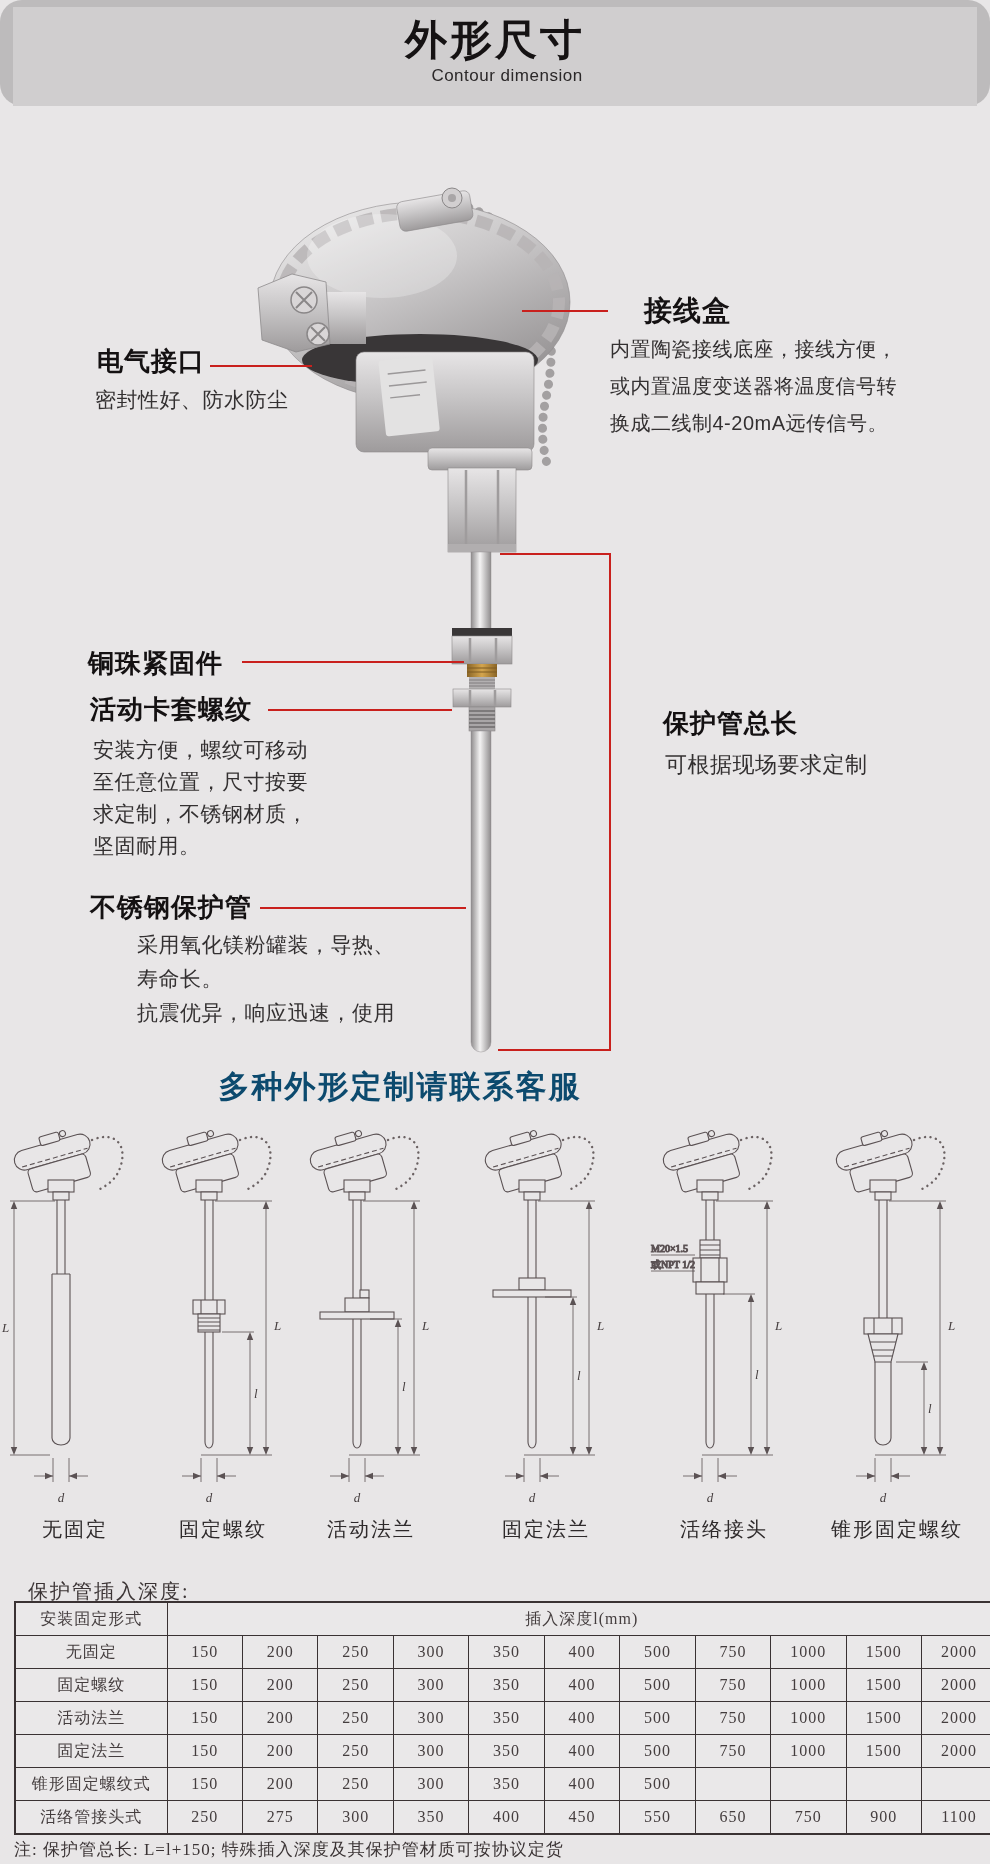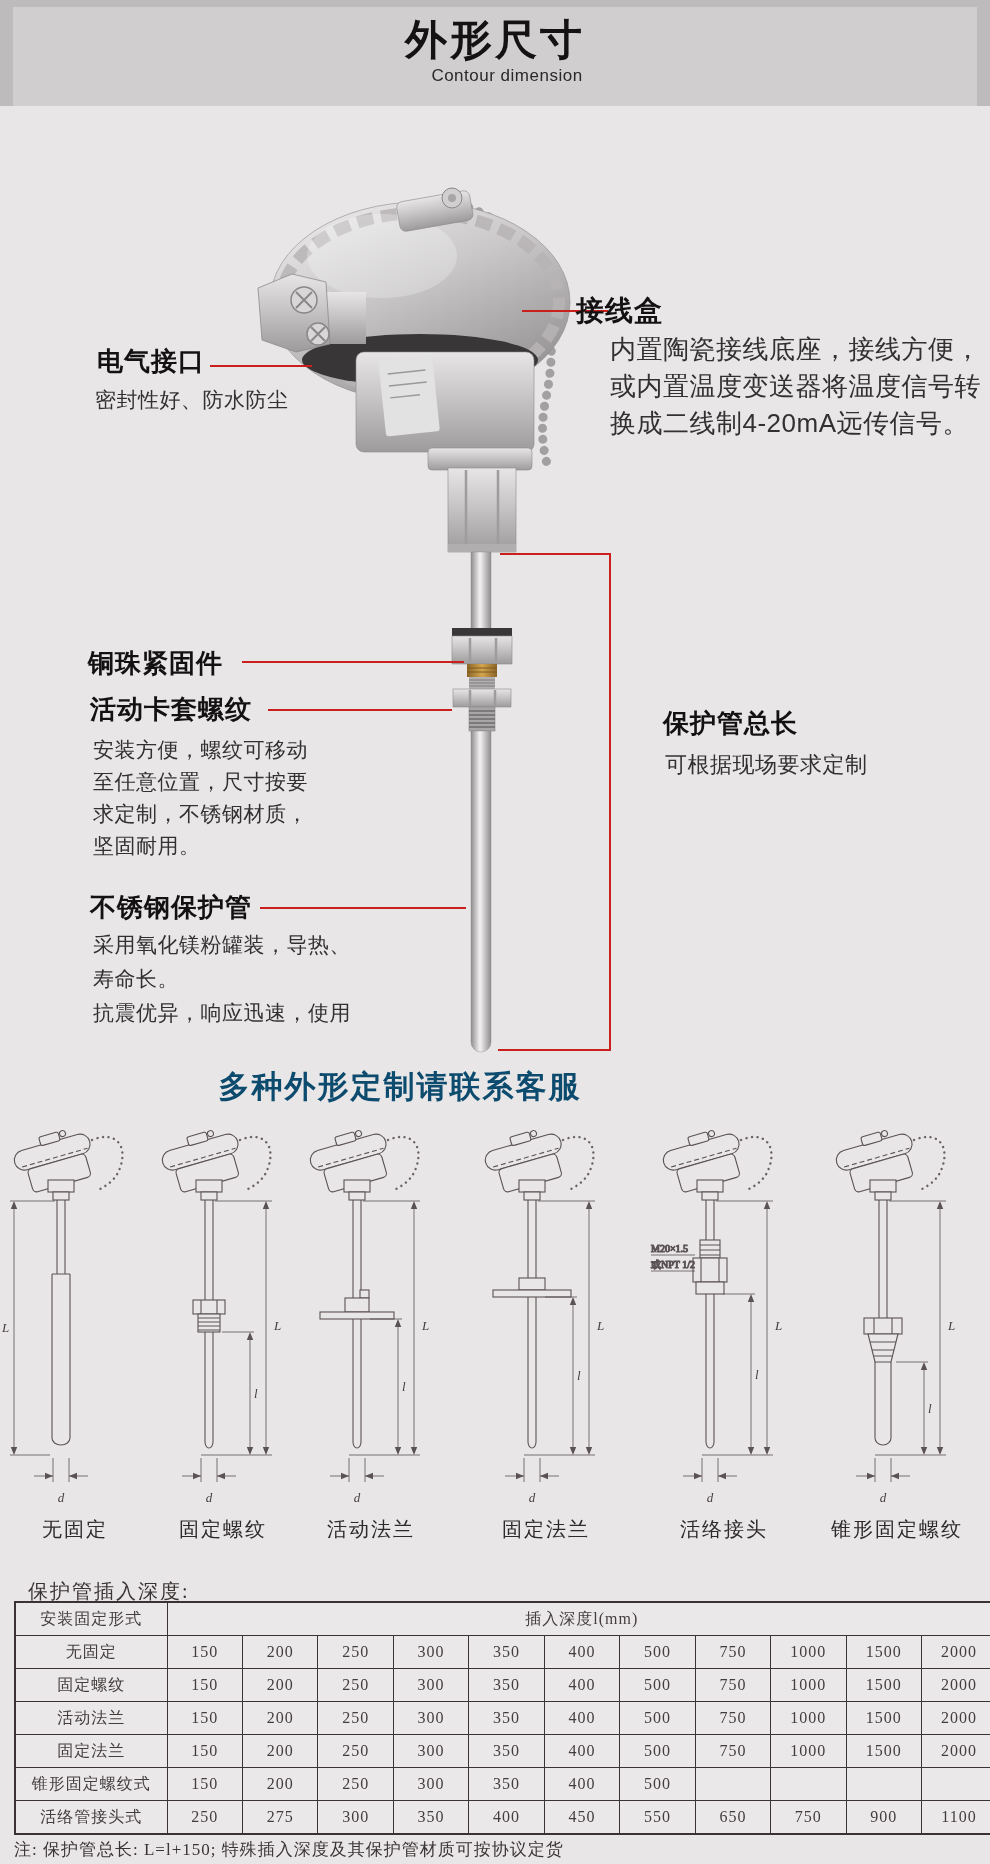--- a/index.html
+++ b/index.html
@@ -1,33 +1,33 @@
 <!DOCTYPE html>
 <html><head>
 <meta charset="utf-8">
 <style>
   html,body{margin:0;padding:0;background:#e8e6e7;}
   body{width:990px;height:1864px;position:relative;overflow:hidden;
        font-family:"Liberation Sans",sans-serif;-webkit-font-smoothing:antialiased;}
   .page{position:relative;width:990px;height:1864px;background:#e8e6e7;}
 
   
-  .header{position:absolute;top:0;left:0;width:990px;height:106px;background:#bdbbbc;}
+  .header{position:absolute;top:0;left:0;width:990px;height:106px;background:#bdbbbc;border-radius:22px;}
   .header-band{position:absolute;top:7px;left:13px;right:13px;bottom:0;background:#d0cecf;text-align:center;}
   .main-title{margin:0;padding-top:10px;font-size:42px;line-height:46px;font-weight:bold;
               color:#151213;letter-spacing:3px;}
   .sub-title{font-size:17px;color:#2b2829;margin-top:3px;letter-spacing:.5px;padding-left:24px;}
 
   
   .lbl{position:absolute;white-space:nowrap;}
   .lbl-title{font-weight:bold;font-size:26px;color:#141112;letter-spacing:1px;}
   .lbl-desc{font-size:21px;color:#333031;letter-spacing:.5px;}
   .lh32 div{line-height:32px;}
-  .lh34 div{line-height:34px;}
-  .lh37 div{line-height:37px;font-size:26px;}
+  .lh34 div{line-height:34px;margin-left:44px;}
+  .lh37 div{line-height:37px;font-size:20px;}
 
   svg{display:block;}
   .abs{position:absolute;}
 
   
   .custom-title{position:absolute;top:1066px;left:0;width:800px;text-align:center;
                 font-size:31px;font-weight:bold;color:#0c4a6e;letter-spacing:2px;}
   .variant-label{position:absolute;top:1516px;width:150px;text-align:center;font-size:20px;
                  color:#2e2a2b;font-family:"Liberation Serif",serif;letter-spacing:2px;}
 
@@ -135,21 +135,21 @@
       <line x1="242" y1="662" x2="464" y2="662"></line>
       <line x1="268" y1="710" x2="452" y2="710"></line>
       <line x1="260" y1="908" x2="466" y2="908"></line>
       <polyline points="500,554 610,554 610,1050 498,1050"></polyline>
     </g>
   </svg>
 
   <div class="lbl lbl-title" style="left:97px;top:344px;">电气接口</div>
   <div class="lbl lbl-desc" style="left:95px;top:386px;">密封性好、防水防尘</div>
 
-  <div class="lbl lbl-title" style="left:576px;top:292px;font-size:28px;">接线盒</div>
+  <div class="lbl lbl-title" style="left:644px;top:292px;font-size:28px;">接线盒</div>
   <div class="lbl lbl-desc lh37" style="left:610px;top:331px;">
       <div>内置陶瓷接线底座，接线方便，</div>
       <div>或内置温度变送器将温度信号转</div>
       <div>换成二线制4-20mA远传信号。</div>
     </div>
 
   <div class="lbl lbl-title" style="left:88px;top:646px;">铜珠紧固件</div>
   <div class="lbl lbl-title" style="left:90px;top:692px;">活动卡套螺纹</div>
   <div class="lbl lbl-desc lh32" style="left:93px;top:734px;">
       <div>安装方便，螺纹可移动</div>

